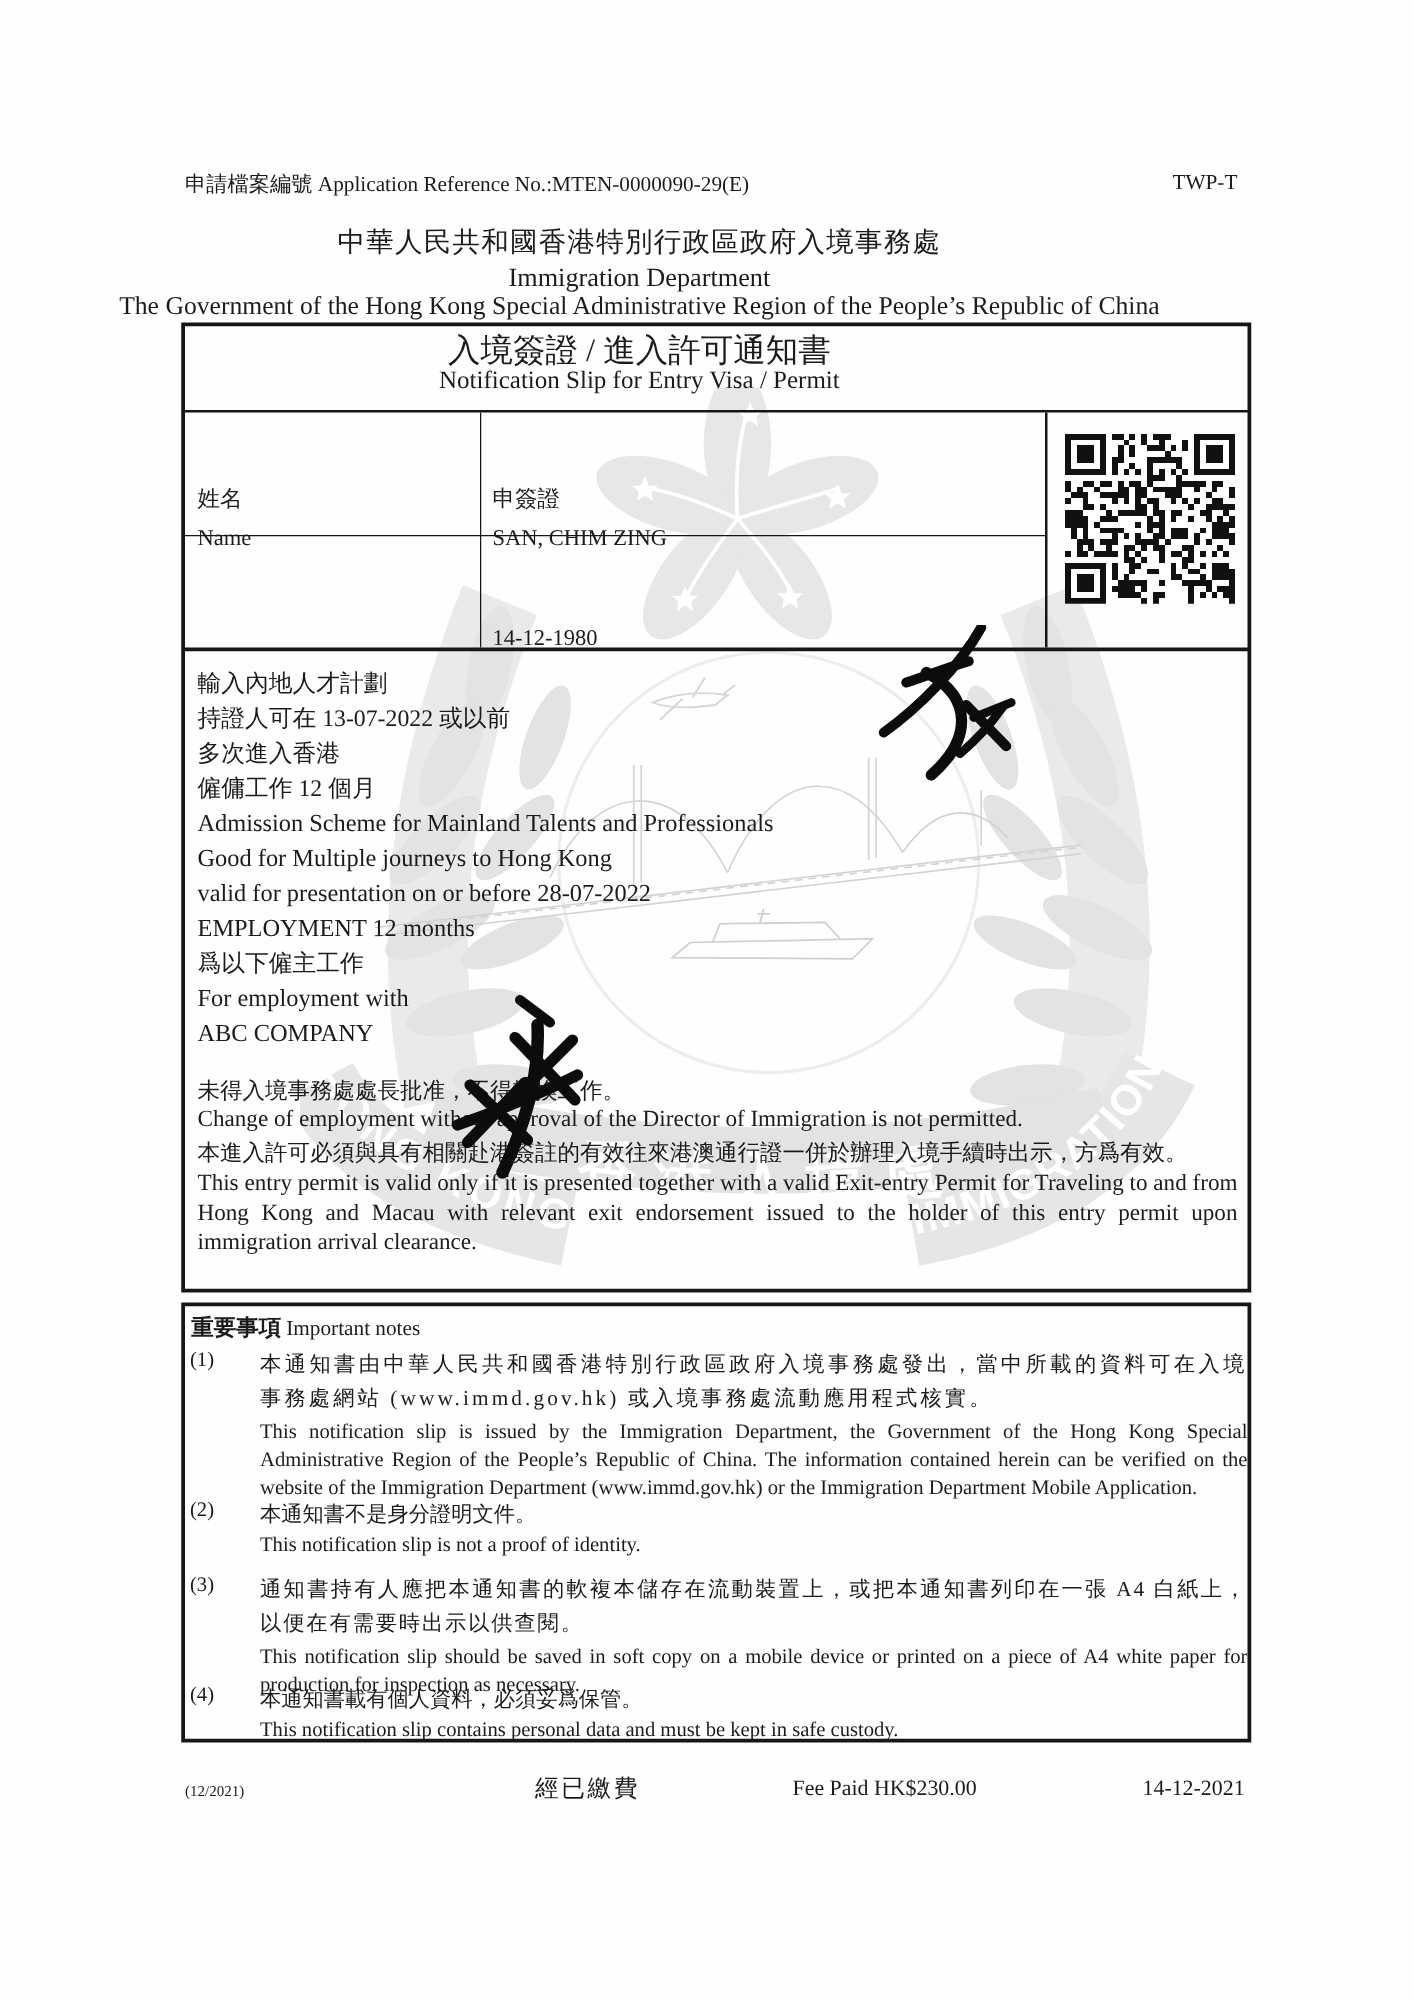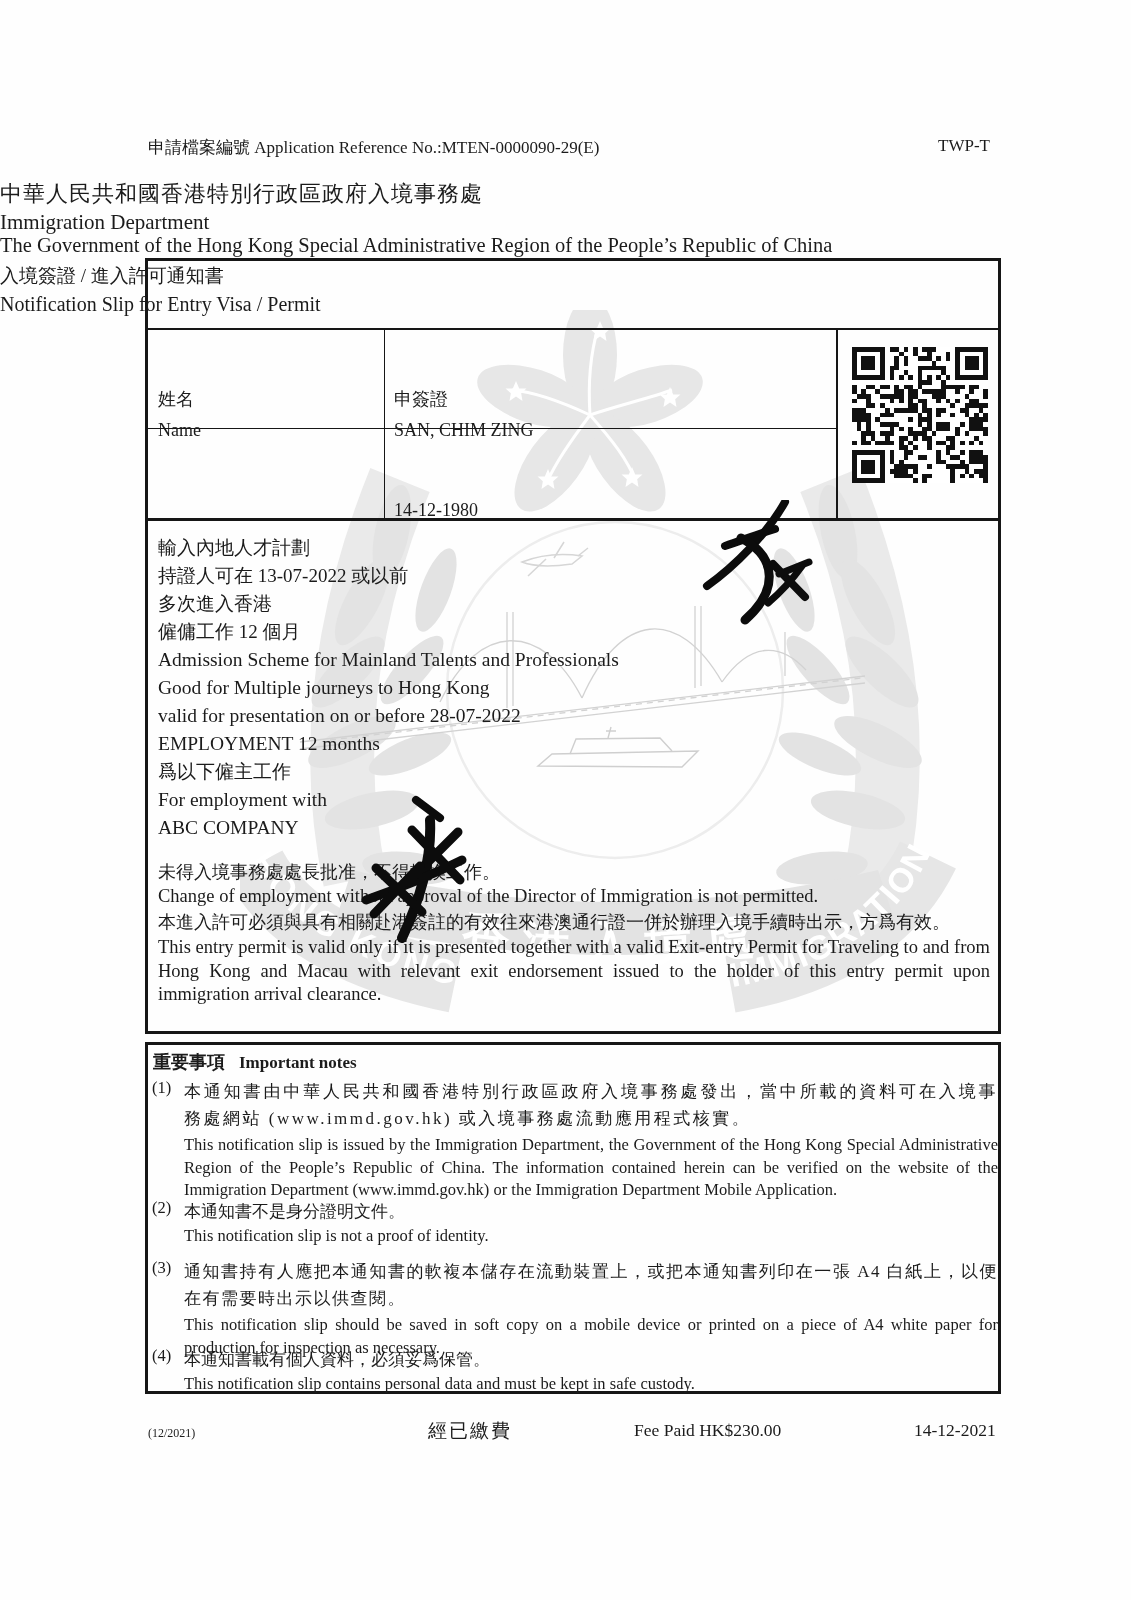--- a/index.html
+++ b/index.html
@@ -1,29 +1,29 @@
 <!DOCTYPE html>
 <html><head>
 <meta charset="utf-8">
 <style>
   html,body{margin:0;padding:0;background:#ffffff;}
   #page{position:relative;width:1131px;height:1600px;background:#fefefe;overflow:hidden;
         color:#1b1b1b;font-family:"Liberation Serif","DejaVu Serif",serif;}
   .abs{position:absolute;}
   .serif{font-family:"Liberation Serif","DejaVu Serif",serif;}
   .cjk{font-family:"Liberation Serif","DejaVu Serif",serif;}
-  .center{width:991px;left:0;text-align:left;}
+  .center{width:991px;left:16px;text-align:center;}
   .line{position:absolute;background:#161616;}
   .celllabel{line-height:31px;font-size:18px;margin-top:44px;}
   .permitline{position:absolute;left:158px;font-size:19px;line-height:28px;white-space:nowrap;}
   .condzh{font-size:18px;}
   .conden{font-size:18.5px;}
   .noteitem{position:absolute;left:152px;width:846px;display:flex;}
   .notenum{width:32px;flex:none;font-size:16.5px;}
-  .notebody{flex:1;}
+  .notebody{flex:1;margin-left:24px;}
   .notezh{font-size:17px;line-height:27px;text-align:justify;}
   .noteen{font-size:16.5px;line-height:22.5px;text-align:justify;}
   .wm-text{font-family:"Liberation Sans","DejaVu Sans",sans-serif;font-weight:bold;fill:#ffffff;}
   svg{display:block;}
 </style>
 </head>
 <body>
 
 <div id="page">
 
@@ -121,21 +121,21 @@
   </svg>
 
   <div class="abs serif" style="left:148px;top:136px;font-size:17px;z-index:2;">申請檔案編號 Application Reference No.:MTEN-0000090-29(E)</div>
   <div class="abs serif" style="left:938px;top:136px;font-size:17px;z-index:2;">TWP-T</div>
   <div class="abs center cjk" style="top:179px;font-size:22px;letter-spacing:1px;z-index:2;">中華人民共和國香港特別行政區政府入境事務處</div>
   <div class="abs center serif" style="top:210px;font-size:21px;z-index:2;">Immigration Department</div>
   <div class="abs center serif" style="top:234px;font-size:20.5px;z-index:2;">The Government of the Hong Kong Special Administrative Region of the People’s Republic of China</div>
 
   <div class="abs" style="left:145px;top:258px;width:856px;height:776px;border:3px solid #161616;box-sizing:border-box;z-index:1;background:transparent;"></div>
 
-  <div class="abs center cjk" style="top:263px;font-size:19px;z-index:2;">入境簽證 / 進入許可通知書</div>
+  <div class="abs center cjk" style="top:263px;font-size:26px;z-index:2;">入境簽證 / 進入許可通知書</div>
   <div class="abs center serif" style="top:293px;font-size:20px;z-index:2;">Notification Slip for Entry Visa / Permit</div>
 
   <div class="line" style="left:146px;top:328px;width:854px;height:2px;z-index:2;"></div>
   <div class="line" style="left:146px;top:518px;width:854px;height:3px;z-index:2;"></div>
   <div class="line" style="left:147px;top:428px;width:689px;height:1px;z-index:2;"></div>
   <div class="line" style="left:384px;top:330px;width:1px;height:188px;z-index:2;"></div>
   <div class="line" style="left:836px;top:330px;width:2px;height:188px;z-index:2;"></div>
 
   <div class="abs celllabel" style="left:158px;top:340px;z-index:2;">
     <div class="cjk">姓名</div>
@@ -478,21 +478,21 @@
     <div class="abs cjk condzh" style="left:158px;top:860px;z-index:2;">未得入境事務處處長批准，不得轉換工作。</div>
     <div class="abs serif conden" style="left:158px;top:886px;z-index:2;">Change of employment without approval of the Director of Immigration is not permitted.</div>
     <div class="abs cjk condzh" style="left:158px;top:910px;z-index:2;">本進入許可必須與具有相關赴港簽註的有效往來港澳通行證一併於辦理入境手續時出示，方爲有效。</div>
     <div class="abs serif conden" style="left:158px;top:936px;width:832px;line-height:23.5px;text-align:justify;z-index:2;">This entry permit is valid only if it is presented together with a valid Exit-entry Permit for Traveling to and from Hong Kong and Macau with relevant exit endorsement issued to the holder of this entry permit upon immigration arrival clearance.</div>
   </div>
 
   <div class="abs" style="left:145px;top:1042px;width:856px;height:352px;border:3px solid #161616;box-sizing:border-box;z-index:1;"></div>
 
   <div class="abs" style="left:153px;top:1050px;z-index:2;">
     <span class="cjk" style="font-size:18px;font-weight:bold;">重要事項</span>
-    <span class="serif" style="font-size:17px;font-weight:bold;margin-left:10px;">Important notes</span>
+    <span class="serif" style="font-size:17px;font-weight:normal;margin-left:0;">Important notes</span>
   </div>
 
   <div class="noteitem" style="top:1078px;z-index:2;">
     <div class="notenum serif">(1)</div>
     <div class="notebody">
       <div class="notezh cjk" style="letter-spacing:2.5px;">本通知書由中華人民共和國香港特別行政區政府入境事務處發出，當中所載的資料可在入境事務處網站 (www.immd.gov.hk) 或入境事務處流動應用程式核實。</div>
       <div class="noteen serif" style="margin-top:2px;">This notification slip is issued by the Immigration Department, the Government of the Hong Kong Special Administrative Region of the People’s Republic of China.  The information contained herein can be verified on the website of the Immigration Department (www.immd.gov.hk) or the Immigration Department Mobile Application.</div>
     </div>
   </div>
 

